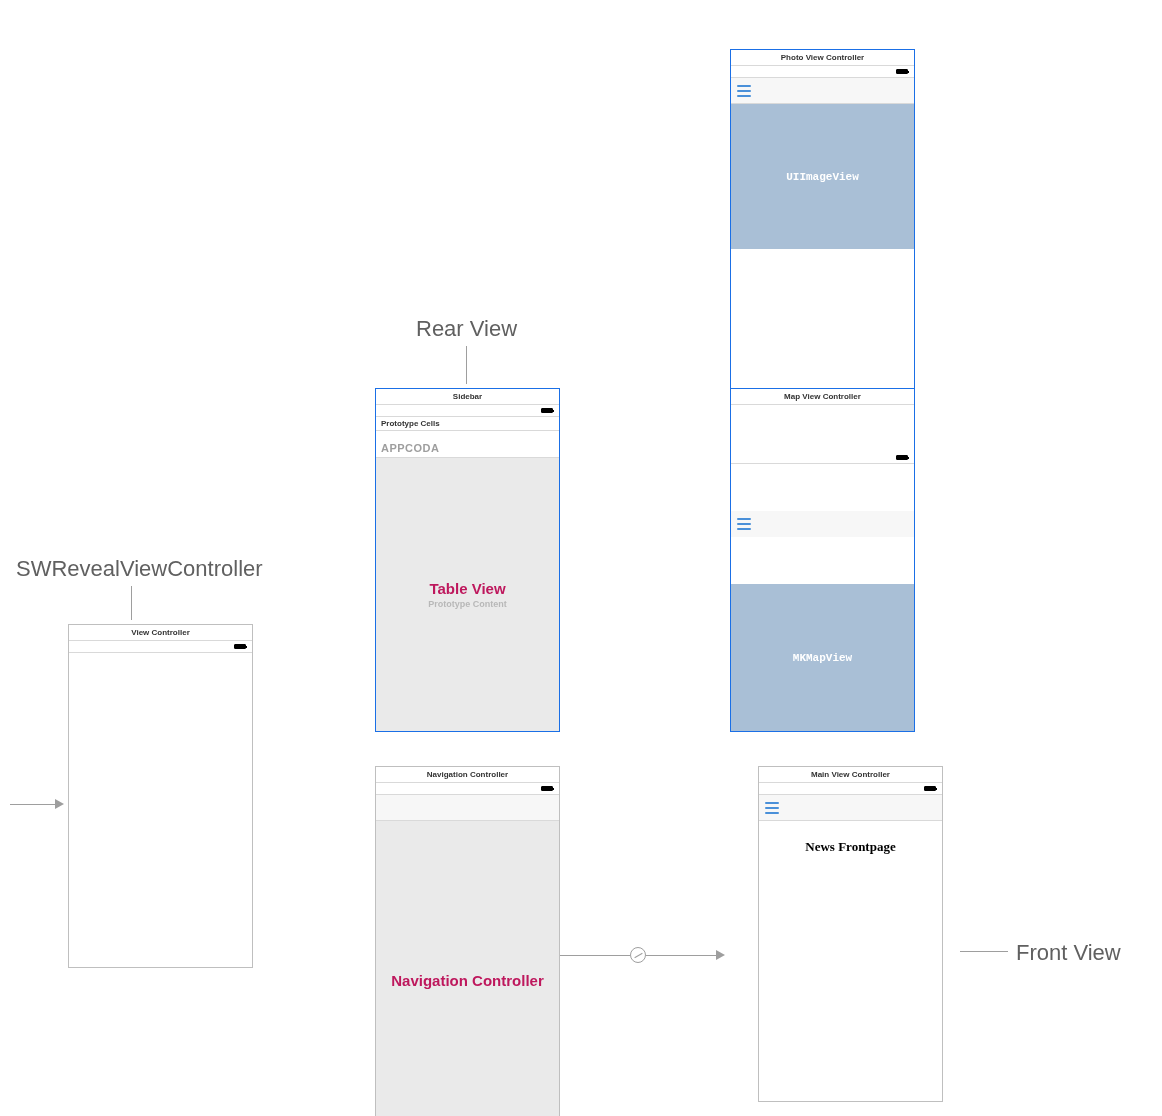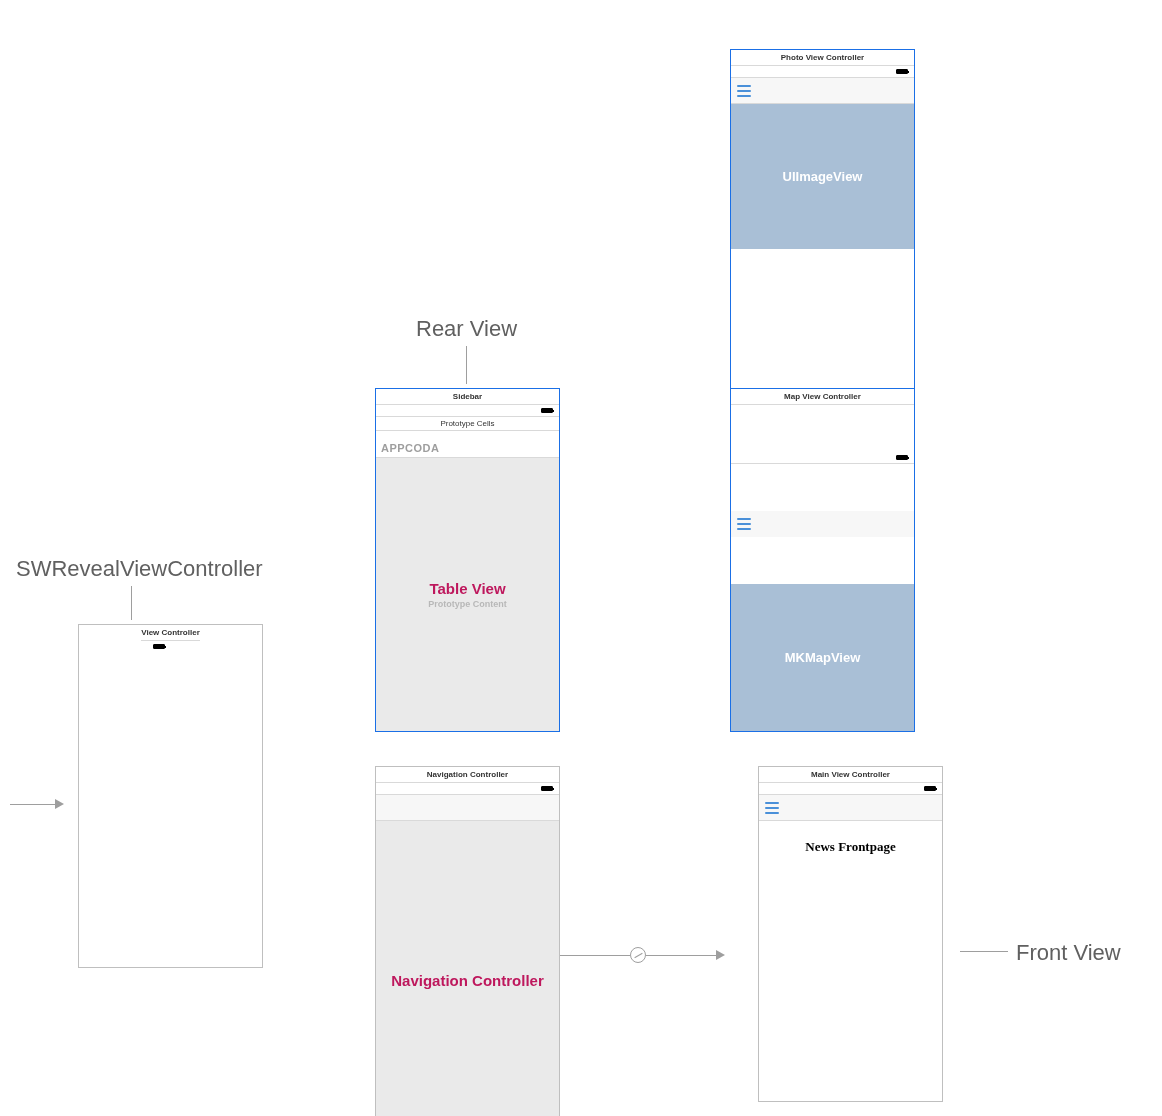--- a/index.html
+++ b/index.html
@@ -90,26 +90,25 @@
   }
   .vc-body {
     flex: 1;
     background: #fff;
     position: relative;
   }
   .vc-body.grey { background: #eaeaea; }
   .vc-body.blue { background: #a9bfd6; }
   .proto-cells-hdr {
     font-size: 8px;
-    font-weight: 400;
+    font-weight: 700;
     padding: 2px 5px;
     background: #fff;
     border-bottom: 1px solid #d9d9d9;
     color: #333;
-    text-align: center;
   }
   .appcoda {
     font-size: 11px;
     font-weight: 800;
     letter-spacing: 0.5px;
     color: #9e9e9e;
     padding: 3px 5px;
     background: #fff;
     border-bottom: 1px solid #d9d9d9;
     margin-top: 8px;
@@ -118,21 +117,21 @@
     position: absolute;
     inset: 0;
     display: flex;
     flex-direction: column;
     align-items: center;
     justify-content: center;
     text-align: center;
   }
   .ph-title { color: #be185d; font-size: 15px; font-weight: 700; }
   .ph-sub { color: #b8b8b8; font-size: 9px; font-weight: 600; margin-top: 2px; }
-  .ph-white { color: #fff; font-size: 13px; font-weight: 700; }
+  .ph-white { color: #fff; font-size: 11px; font-weight: 700; font-family: Liberation Mono, monospace; }
   .news-frontpage {
     margin-top: 18px;
     text-align: center;
     font-family: Georgia, "Times New Roman", serif;
     font-size: 13px;
     font-weight: 900;
     color: #000;
   }
 
   
@@ -174,21 +173,21 @@
 
 <div class="connector" style="left:131px; top:586px; width:1px; height:34px;"></div>
 
 <div class="connector" style="left:466px; top:346px; width:1px; height:38px;"></div>
 
 <div class="connector" style="left:960px; top:951px; width:48px; height:1px;"></div>
 
 <div class="arrow-line" style="left:10px; top:804px; width:45px;"></div>
 <div class="arrow-head" style="left:55px; top:799px;"></div>
 
-<div class="vc" style="left:78px; top:624px; height:344px;align-items:center;">
+<div class="vc" style="left:68px; top:624px; height:344px;">
   <div class="vc-header">View Controller</div>
   <div class="vc-statusbar">
     <span class="battery"></span>
   </div>
   <div class="vc-body"></div>
 </div>
 
 <div class="vc sel" style="left:375px; top:388px; height:344px;">
   <div class="vc-header">Sidebar</div>
   <div class="vc-statusbar">

